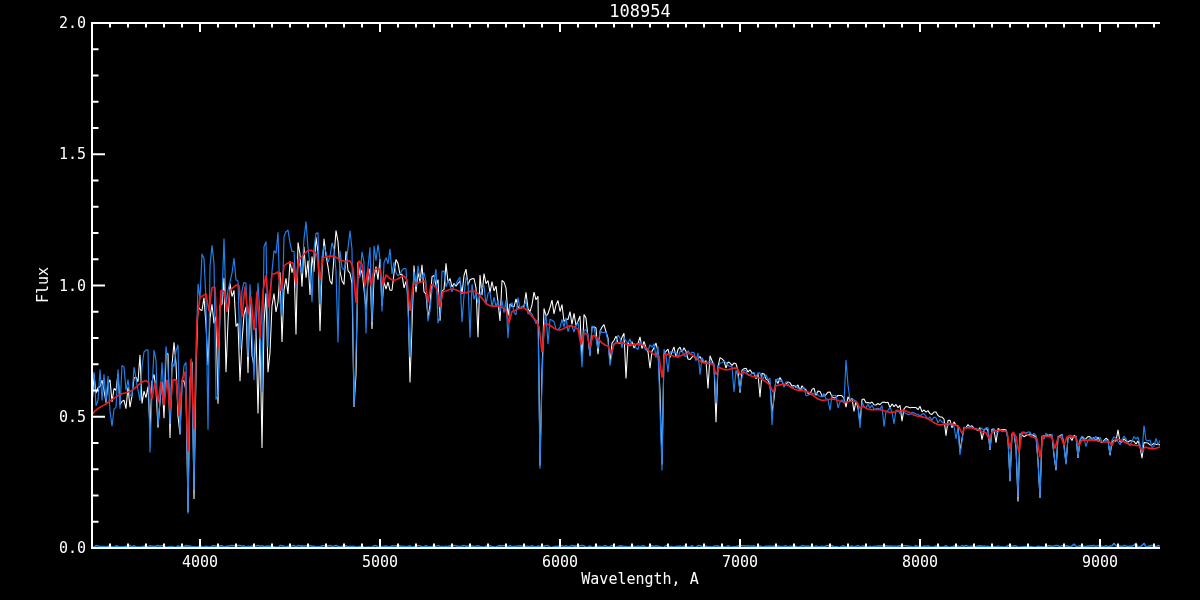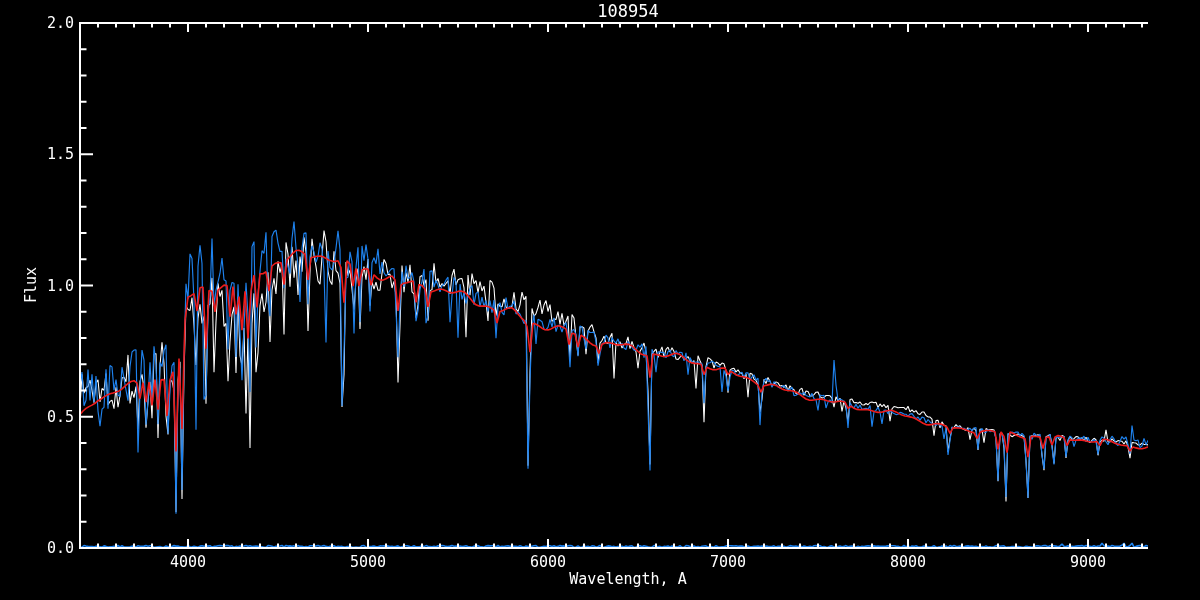--- a/index.html
+++ b/index.html
@@ -1,17 +1,17 @@
 <!DOCTYPE html>
 <html><head>
 <meta charset="utf-8">
 <style>
   html,body{margin:0;padding:0;background:#000;}
   .screen{position:relative;width:1148px;height:600px;background:#000;overflow:hidden;
-          font-family:"DejaVu Sans Mono",monospace;}
+          font-family:"DejaVu Sans Mono",monospace;padding-left:12px;}
   svg text{font-family:"DejaVu Sans Mono",monospace;fill:#ffffff;}
   .title-text{font-size:17px;}
   .axis-label{font-size:15px;}
   .tick-label{font-size:15px;}
 </style>
 </head>
 <body>
 
 <div class="screen">
   <svg id="plot" width="1200" height="600" viewBox="0 0 1200 600">

